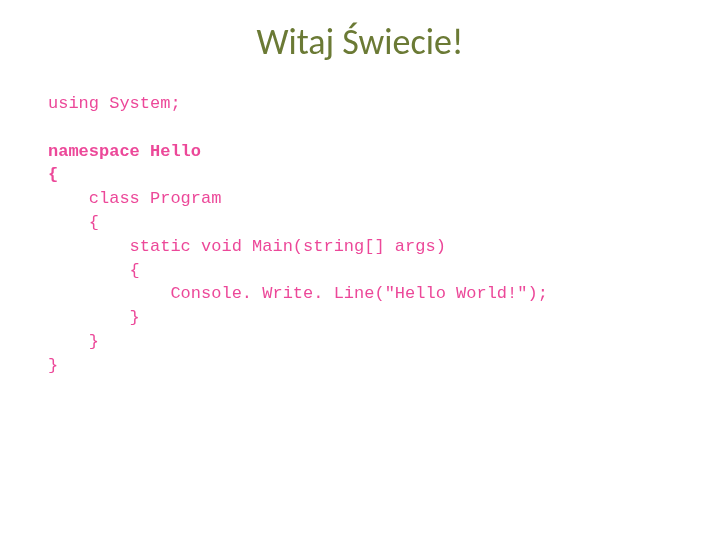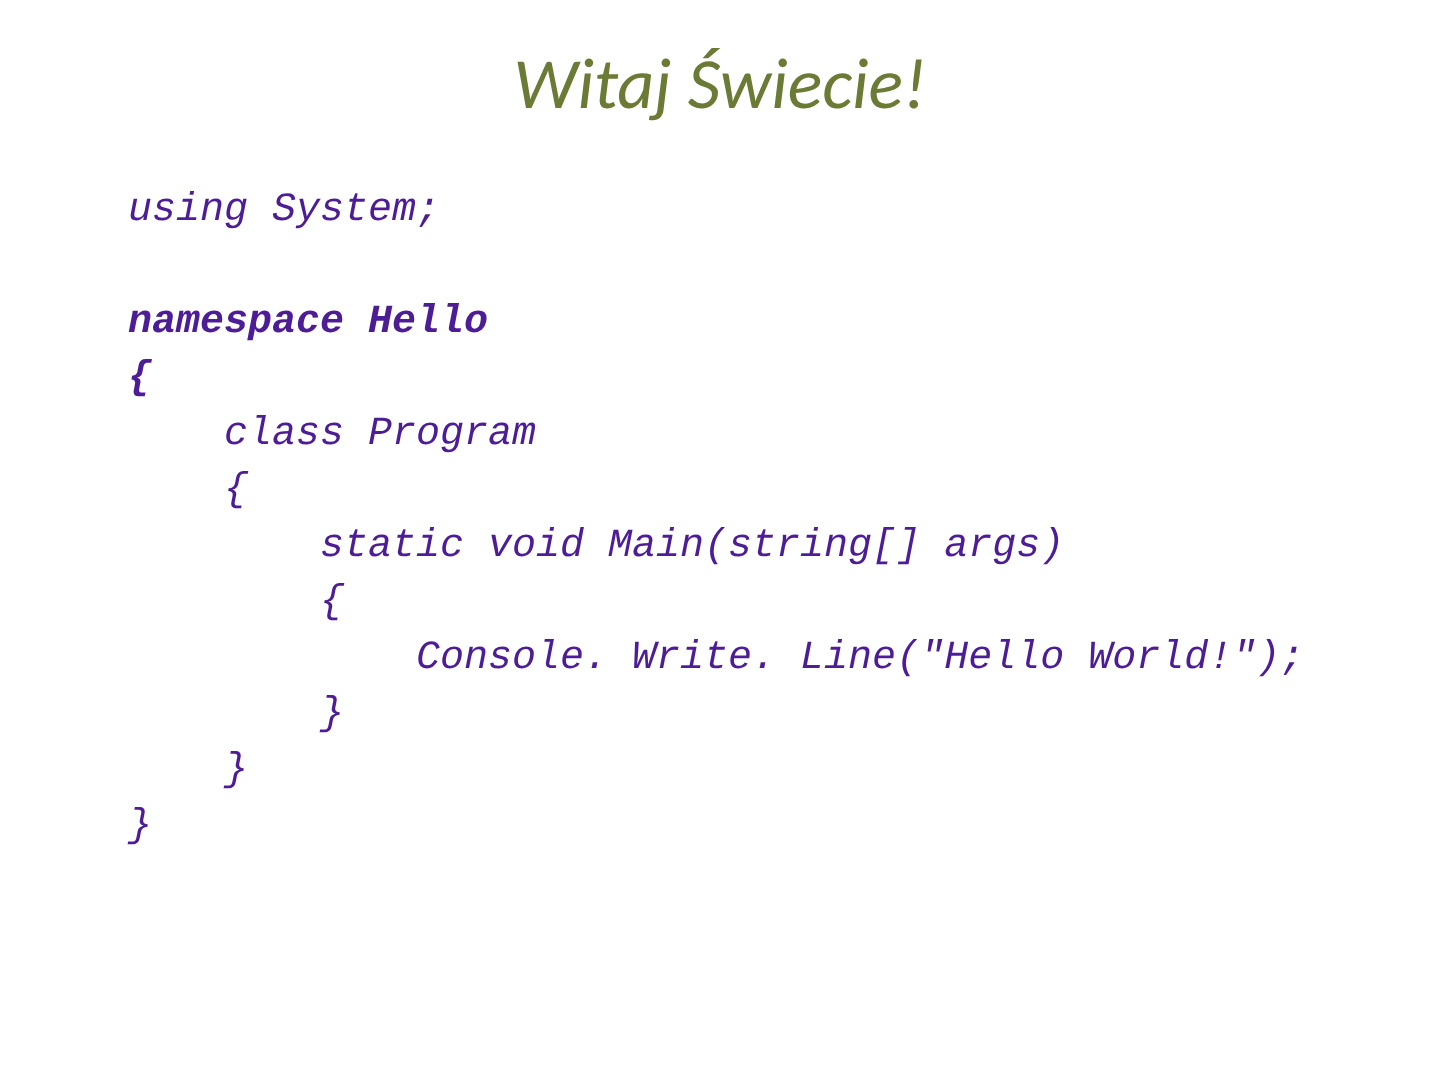--- a/index.html
+++ b/index.html
@@ -6,35 +6,34 @@
   body {
     width: 720px;
     height: 540px;
     background: #ffffff;
     font-family: "Courier New", Courier, monospace;
     overflow: hidden;
   }
   .slide {
     width: 100%;
     height: 100%;
-    padding: 20px 64px;
-    font-style: italic;
+    padding: 20px 48px;
   }
   .title {
     font-family: Calibri, "Segoe UI", Arial, sans-serif;
     font-size: 36px;
     color: #6b7a35;
     text-align: center;
     margin-bottom: 28px;
     font-weight: 400;
   }
   .code {
-    font-size: 20px;
+    font-size: 17px;
     line-height: 1.4;
-    color: #4c1d95;
+    color: #ec4899;
     white-space: pre;
   }
   .code .bold { font-weight: bold; }
 </style>
 </head>
 <body>
 
 <div class="slide">
   <h1 class="title">Witaj Świecie!</h1>
   <div class="code"><span>using System;</span>

